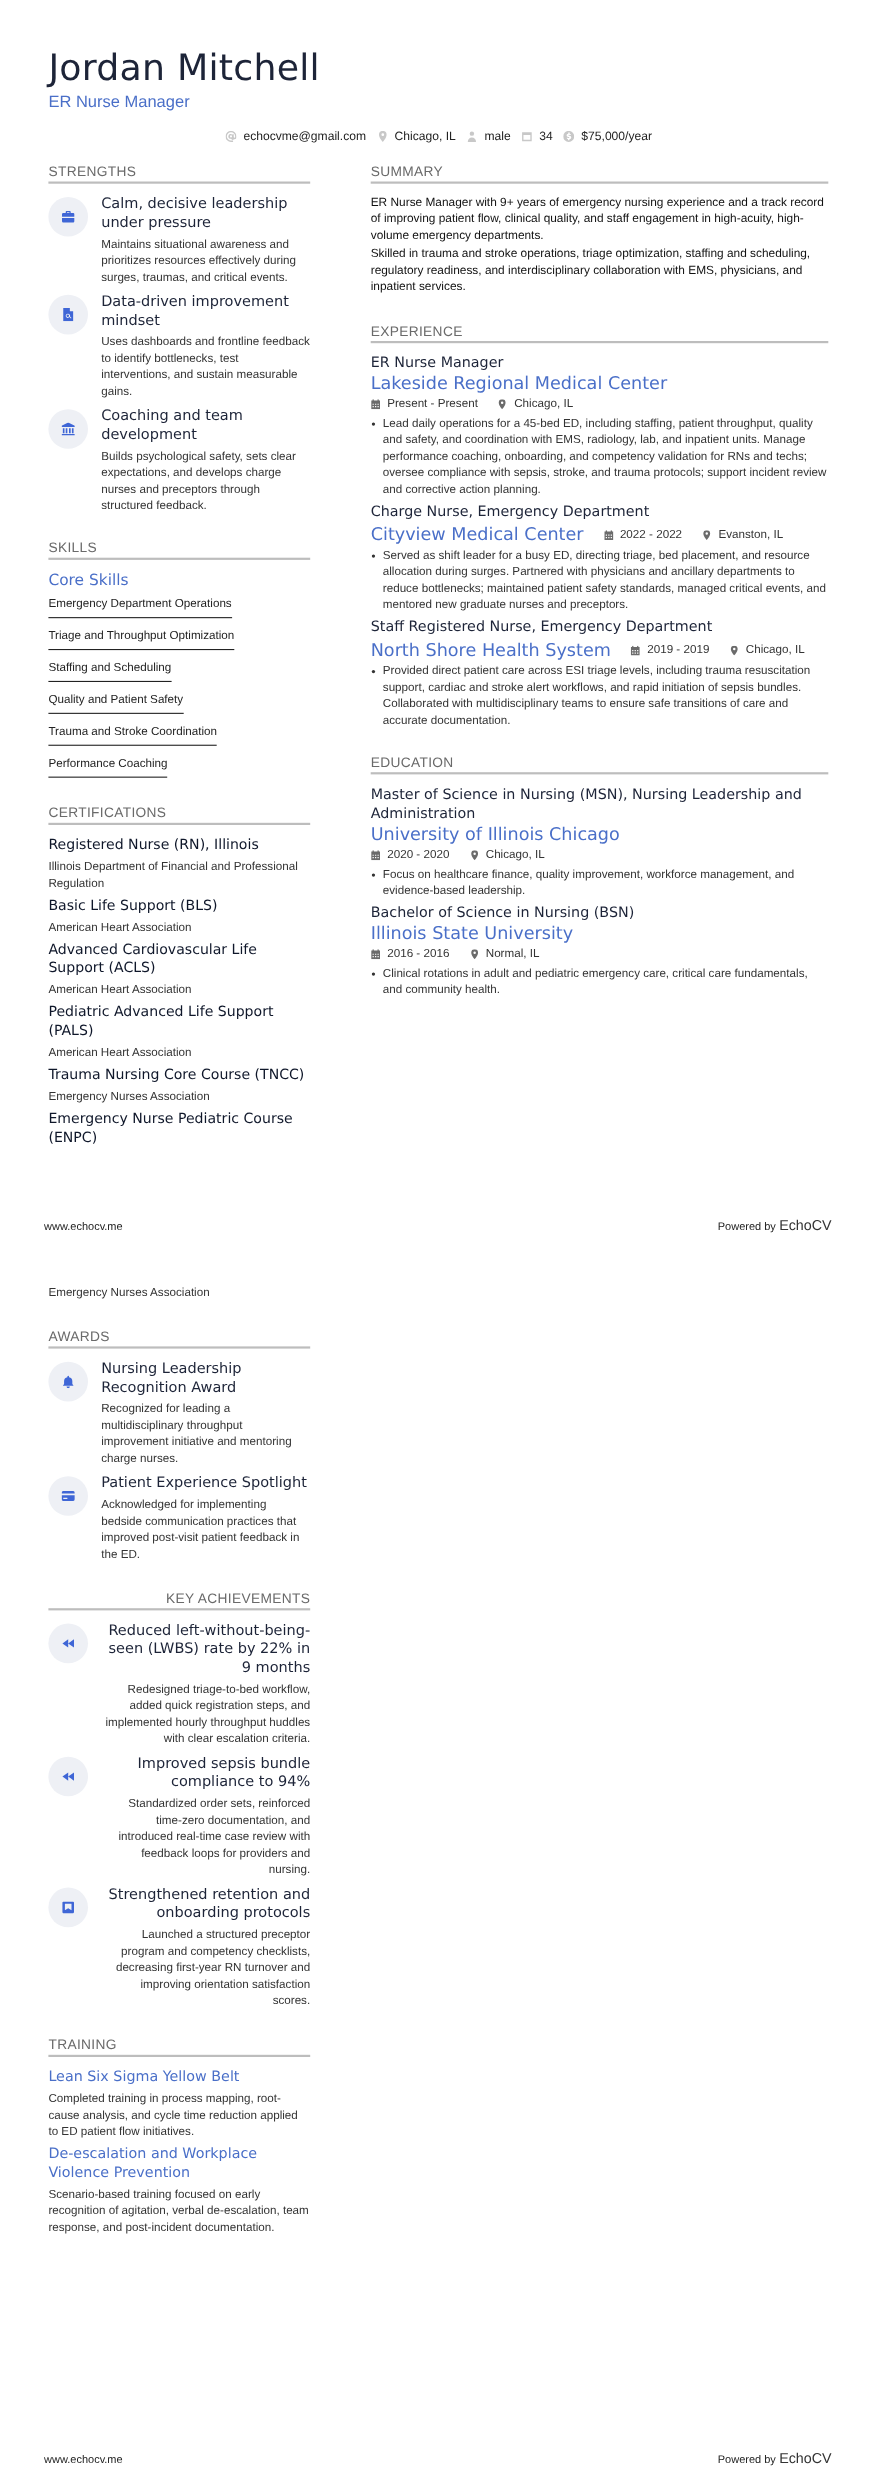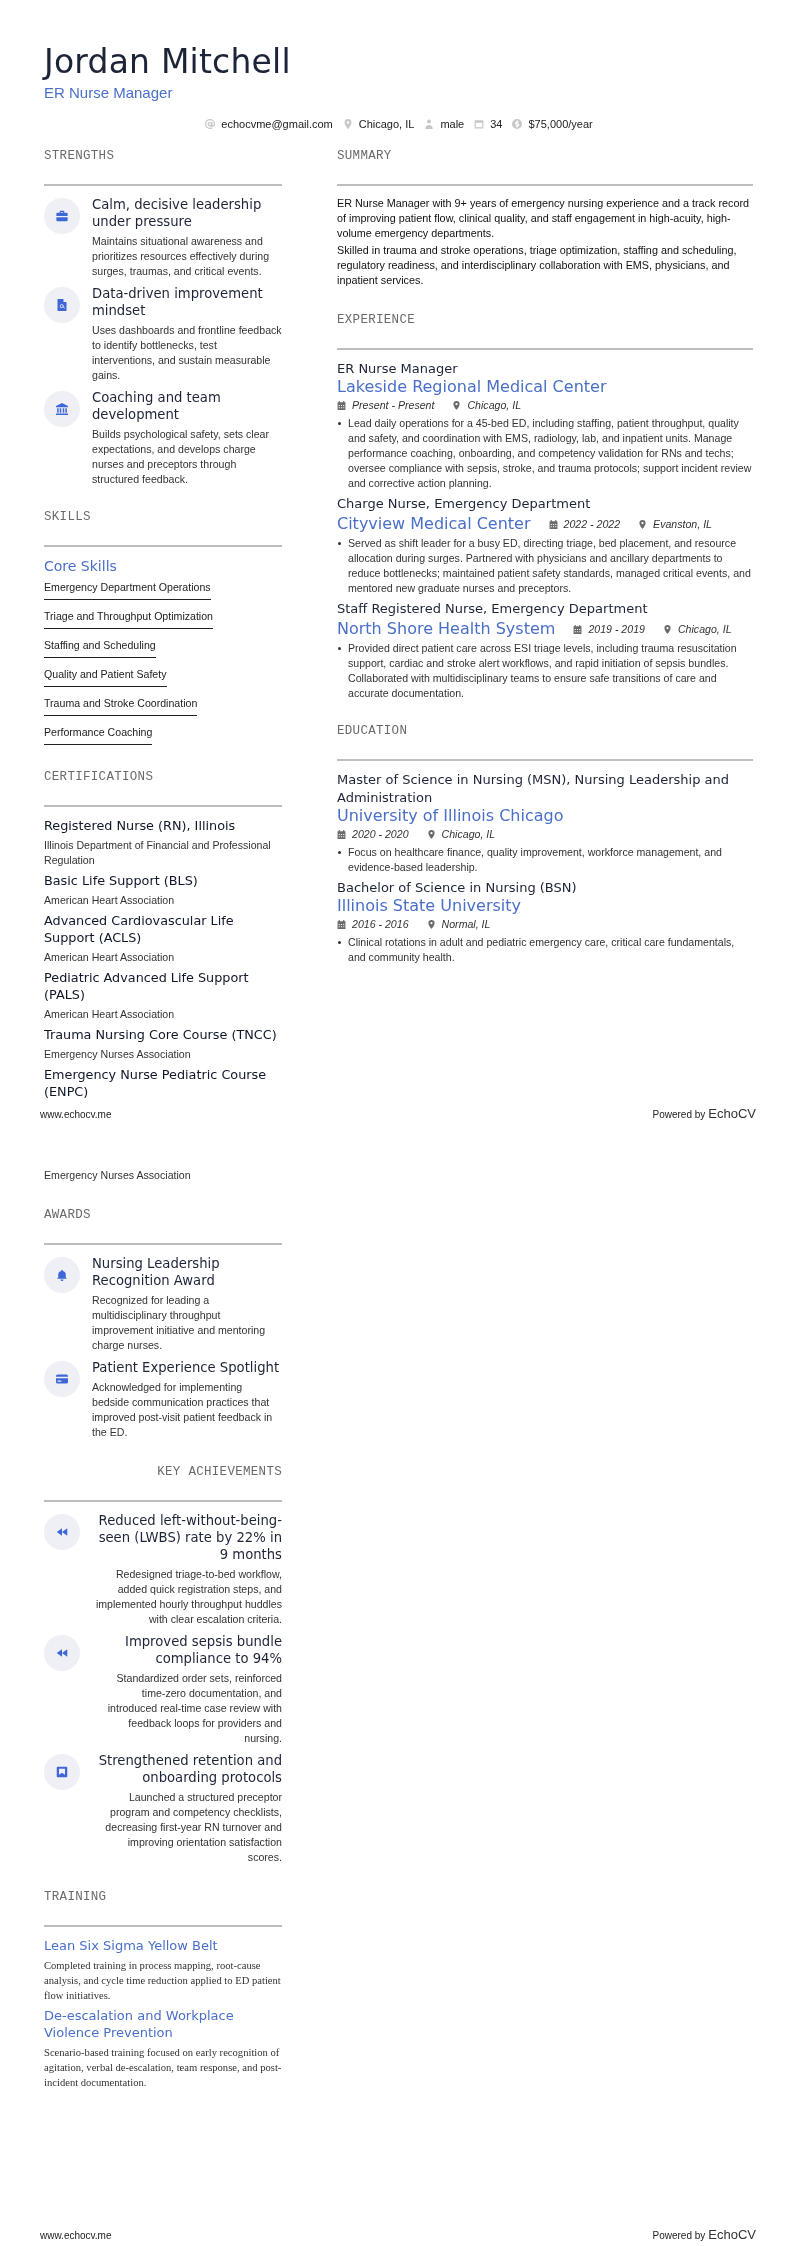--- a/index.html
+++ b/index.html
@@ -14,21 +14,21 @@
     .name { font-family: "DejaVu Sans", sans-serif; font-size: 33px; font-weight: 400; color: #1d2438; letter-spacing: 0.2px; line-height: 40px; }
     .role { font-size: 15px; color: #4a6fc8; margin-top: 2px; line-height: 18px; }
     .contact { display: flex; align-items: center; margin-top: 16px; font-size: 11px; color: #222; justify-content: center; }
     .contact .ci { display: flex; align-items: center; margin-right: 10px; }
     .contact .ic { width: 10px; height: 10px; margin-right: 6px; display: inline-flex; align-items: center; justify-content: center; }
     .contact .ic svg { width: 10px; height: 10px; fill: #c8c8c8; }
 
     .col-left { position: absolute; left: 44px; width: 238px; }
     .col-right { position: absolute; left: 337px; width: 416px; }
 
-    .sec-title { font-family: Liberation Mono, monospace; font-size: 12.5px; color: #6a6a6a; letter-spacing: 0.3px; line-height: 16px; padding-bottom: 20px; border-bottom: 2px solid #bdbdbd; margin-bottom: 10px; }
+    .sec-title { font-family: Liberation Sans, sans-serif; font-size: 12.5px; color: #6a6a6a; letter-spacing: 0.3px; line-height: 16px; padding-bottom: 1px; border-bottom: 2px solid #bdbdbd; margin-bottom: 10px; }
 
     .feature { display: flex; margin-bottom: 6px; }
     .feature .bubble { width: 36px; height: 36px; border-radius: 50%; background: #eef0f5; flex: 0 0 36px; margin-right: 12px; margin-top: 2px; display: flex; align-items: center; justify-content: center; }
     .feature .bubble svg { width: 12px; height: 12px; fill: #3f66d6; }
     .feature .ftxt { flex: 1; }
     .feature .ft { font-family: "DejaVu Sans", sans-serif; font-size: 13.2px; color: #1d2438; line-height: 17px; }
     .feature .fd { font-size: 10.6px; color: #333; line-height: 15px; margin-top: 4px; }
 
     .skills-group { font-family: "DejaVu Sans", sans-serif; font-size: 14px; color: #4a6fc8; line-height: 18px; margin-bottom: 2px; }
     .skill { display: inline-block; font-size: 10.6px; color: #222; padding-bottom: 5px; margin-bottom: 6px; border-bottom: 1px solid #222; line-height: 14px; }
@@ -37,34 +37,34 @@
     .cert-t { font-family: "DejaVu Sans", sans-serif; font-size: 12.8px; color: #0f172a; line-height: 17px; margin-top: 4px; }
     .cert-s { font-size: 10.6px; color: #333; line-height: 15px; margin-top: 4px; margin-bottom: 2px; }
 
     .summary p { font-size: 10.8px; color: #111; line-height: 15px; margin-bottom: 2px; }
 
     .job { margin-bottom: 4px; }
     .job-title { font-family: "DejaVu Sans", sans-serif; font-size: 13px; color: #1d2438; line-height: 18px; }
     .job-org { font-family: "DejaVu Sans", sans-serif; font-size: 16px; color: #4a6fc8; line-height: 18px; }
     .inline-row { display: flex; align-items: center; margin-top: 2px; }
     .meta { display: flex; align-items: center; font-size: 10.6px; color: #333; line-height: 15px; margin-top: 2px; }
-    .meta .mi { display: flex; align-items: center; margin-right: 18px; font-style: italic; }
+    .meta .mi { display: flex; align-items: center; margin-right: 18px; }
     .meta svg { width: 9px; height: 9px; fill: #6b6b6b; margin-right: 6px; }
     .inline-row .job-org { margin-right: 18px; }
     .inline-row .meta { margin-top: 0; }
     .bullets { list-style: none; margin-top: 3px; }
     .bullets li { position: relative; padding-left: 11px; font-size: 10.6px; color: #333; line-height: 15px; }
     .bullets li::before { content: ""; position: absolute; left: 1px; top: 6px; width: 3px; height: 3px; border-radius: 50%; background: #333; }
 
     .footer { position: absolute; left: 40px; width: 716px; display: flex; justify-content: space-between; align-items: baseline; font-size: 10px; color: #222; }
     .footer .brand { font-size: 13px; color: #333; }
     .footer .pw { font-size: 10px; margin-right: 3px; }
 
     .train-t { font-family: "DejaVu Sans", sans-serif; font-size: 13px; color: #4a6fc8; line-height: 17px; margin-top: 4px; }
-    .train-d { font-size: 10.6px; color: #333; line-height: 15px; margin-top: 4px; margin-bottom: 2px; font-family: Liberation Serif, serif; }
+    .train-d { font-size: 10.6px; color: #333; line-height: 15px; margin-top: 4px; margin-bottom: 2px; }
   </style>
 </head>
 <body>
 
 <div class="page page1">
 
   <div class="header">
     <div class="name">Jordan Mitchell</div>
     <div class="role">ER Nurse Manager</div>
     <div class="contact">

